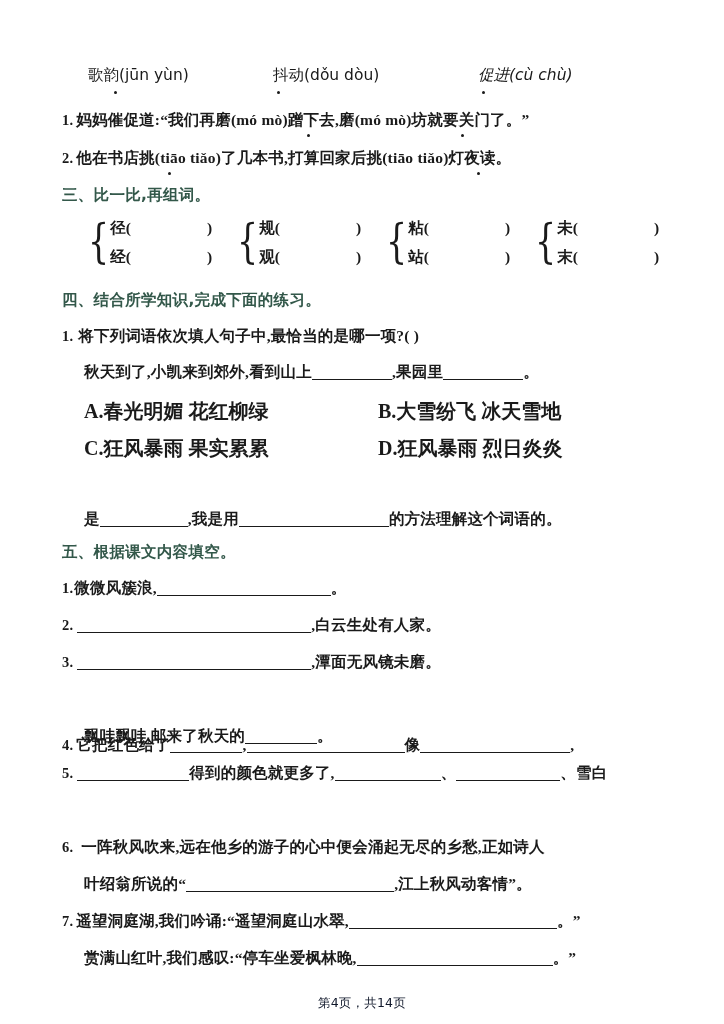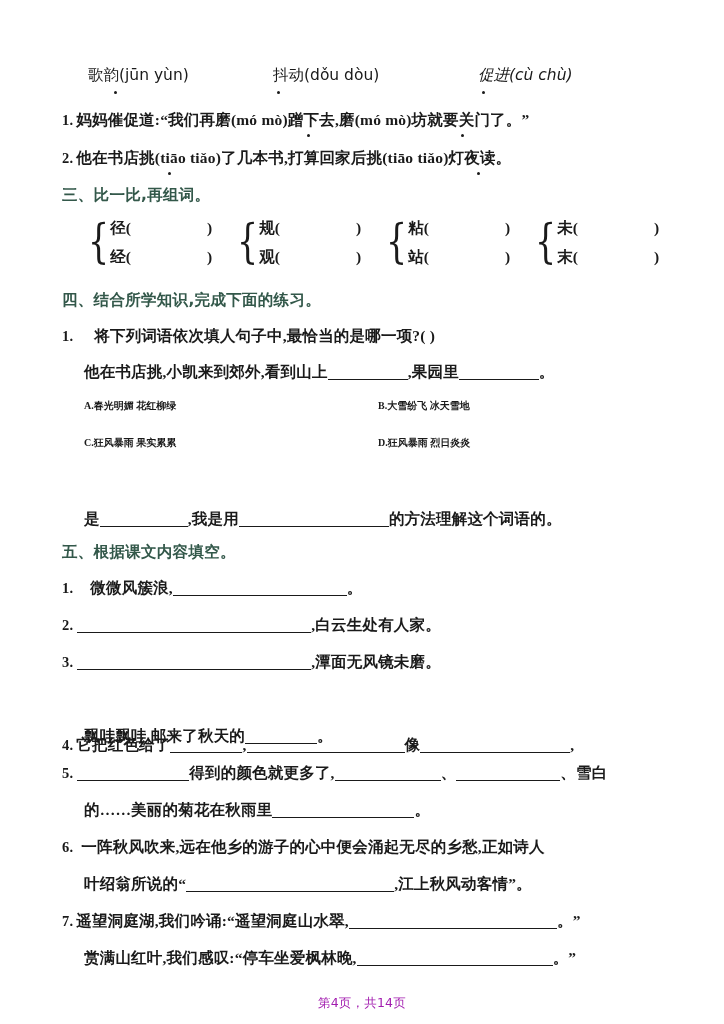--- a/index.html
+++ b/index.html
@@ -114,25 +114,25 @@
 
   
   .footer {
     position: absolute;
     left: 0;
     right: 0;
     bottom: 12px;
     text-align: center;
     font-family: "DejaVu Sans", "Liberation Sans", sans-serif;
     font-size: 12.5px;
-    color: #a21caf;
+    color: #0f172a;
     letter-spacing: 0.2px;
   }
 
-  .opt { position: absolute; white-space: nowrap; font-size: 10px; font-weight: 700;
+  .opt { position: absolute; white-space: nowrap; font-size: 20px; font-weight: 700;
          font-family: "Liberation Serif", "DejaVu Serif", serif; line-height: 1; }
 </style>
 </head>
 <body>
 
 <div class="page">
 
   <div>
     <div class="pinyin-item pinyin-line" style="left:88px; top:68px;">
       <span>歌韵</span><span>(jūn   yùn)</span>
@@ -224,25 +224,25 @@
         <span>末(</span>
         <span class="paren-gap" style="width:76px;"></span>
         <span>)</span>
       </span>
     </span>
   </div>
 
   <div class="section-head" style="left:62px; top:293px;">四、结合所学知识,完成下面的练习。</div>
 
   <div class="row" style="left:62px; top:328px;">
-    <span class="num">1.</span><span class="cn" style="margin-left:21px;">将下列词语依次填人句子中,最恰当的是哪一项?(        )</span>
+    <span class="num">1.</span><span class="cn" style="margin-left:5px;">将下列词语依次填人句子中,最恰当的是哪一项?(        )</span>
   </div>
 
   <div class="row" style="left:84px; top:364px;">
-    <span class="cn">他在书店挑,小凯来到郊外,看到山上</span><span class="blank" style="width:80px;"></span><span class="cn">,果园里</span><span class="blank" style="width:80px;"></span><span class="cn">。</span>
+    <span class="cn">秋天到了,小凯来到郊外,看到山上</span><span class="blank" style="width:80px;"></span><span class="cn">,果园里</span><span class="blank" style="width:80px;"></span><span class="cn">。</span>
   </div>
 
   <div class="opt" style="left:84px; top:401px;">
     <span>A.</span><span>春光明媚   花红柳绿</span>
   </div>
   <div class="opt" style="left:378px; top:401px;">
     <span>B.</span><span>大雪纷飞   冰天雪地</span>
   </div>
   <div class="opt" style="left:84px; top:438px;">
     <span>C.</span><span>狂风暴雨   果实累累</span>
@@ -251,44 +251,41 @@
     <span>D.</span><span>狂风暴雨   烈日炎炎</span>
   </div>
 
   <div class="row" style="left:84px; top:511px;text-align:center;">
     <span class="cn">是</span><span class="blank" style="width:88px;"></span><span class="cn">,我是用</span><span class="blank" style="width:150px;"></span><span class="cn">的方法理解这个词语的。</span>
   </div>
 
   <div class="section-head" style="left:62px; top:545px;">五、根据课文内容填空。</div>
 
   <div class="row" style="left:62px; top:580px;">
-    <span class="num">1.</span><span class="cn" style="margin-left:17px;">微微风簇浪,</span><span class="blank" style="width:174px;"></span><span class="cn">。</span>
+    <span class="num">1.</span><span class="cn" style="margin-left:1px;">微微风簇浪,</span><span class="blank" style="width:174px;"></span><span class="cn">。</span>
   </div>
 
   <div class="row" style="left:62px; top:617px;">
     <span class="num">2.</span><span class="blank" style="width:234px; margin-left:4px;"></span><span class="cn">,白云生处有人家。</span>
   </div>
 
   <div class="row" style="left:62px; top:654px;">
     <span class="num">3.</span><span class="blank" style="width:234px; margin-left:4px;"></span><span class="cn">,潭面无风镜未磨。</span>
   </div>
 
   <div class="row" style="left:62px; top:705px;margin-top:32px;">
     <span class="num">4.</span><span class="cn" style="margin-left:3px;">它把红色给了</span><span class="blank" style="width:72px;"></span><span class="cn">,</span><span class="blank" style="width:158px;"></span><span class="cn">像</span><span class="blank" style="width:150px;"></span><span class="cn">,</span>
   </div>
   <div class="row" style="left:84px; top:728px;">
     <span class="cn">飘哇飘哇,邮来了秋天的</span><span class="blank" style="width:72px;"></span><span class="cn">。</span>
   </div>
 
   <div class="row" style="left:62px; top:765px;">
     <span class="num">5.</span><span class="blank" style="width:112px; margin-left:4px;"></span><span class="cn">得到的颜色就更多了,</span><span class="blank" style="width:106px;"></span><span class="cn">、</span><span class="blank" style="width:104px;"></span><span class="cn">、雪白</span>
   </div>
-  <div class="row" style="left:84px; top:802px;">
-    <span class="cn">的……美丽的菊花在秋雨里</span><span class="blank" style="width:142px;"></span><span class="cn">。</span>
-  </div>
 
   <div class="row" style="left:62px; top:839px;">
     <span class="num">6.</span><span class="cn" style="margin-left:8px;">一阵秋风吹来,远在他乡的游子的心中便会涌起无尽的乡愁,正如诗人</span>
   </div>
   <div class="row" style="left:84px; top:876px;">
     <span class="cn">叶绍翁所说的“</span><span class="blank" style="width:208px;"></span><span class="cn">,江上秋风动客情”。</span>
   </div>
 
   <div class="row" style="left:62px; top:913px;">
     <span class="num">7.</span><span class="cn" style="margin-left:3px;">遥望洞庭湖,我们吟诵:“遥望洞庭山水翠,</span><span class="blank" style="width:208px;"></span><span class="cn">。”</span>

